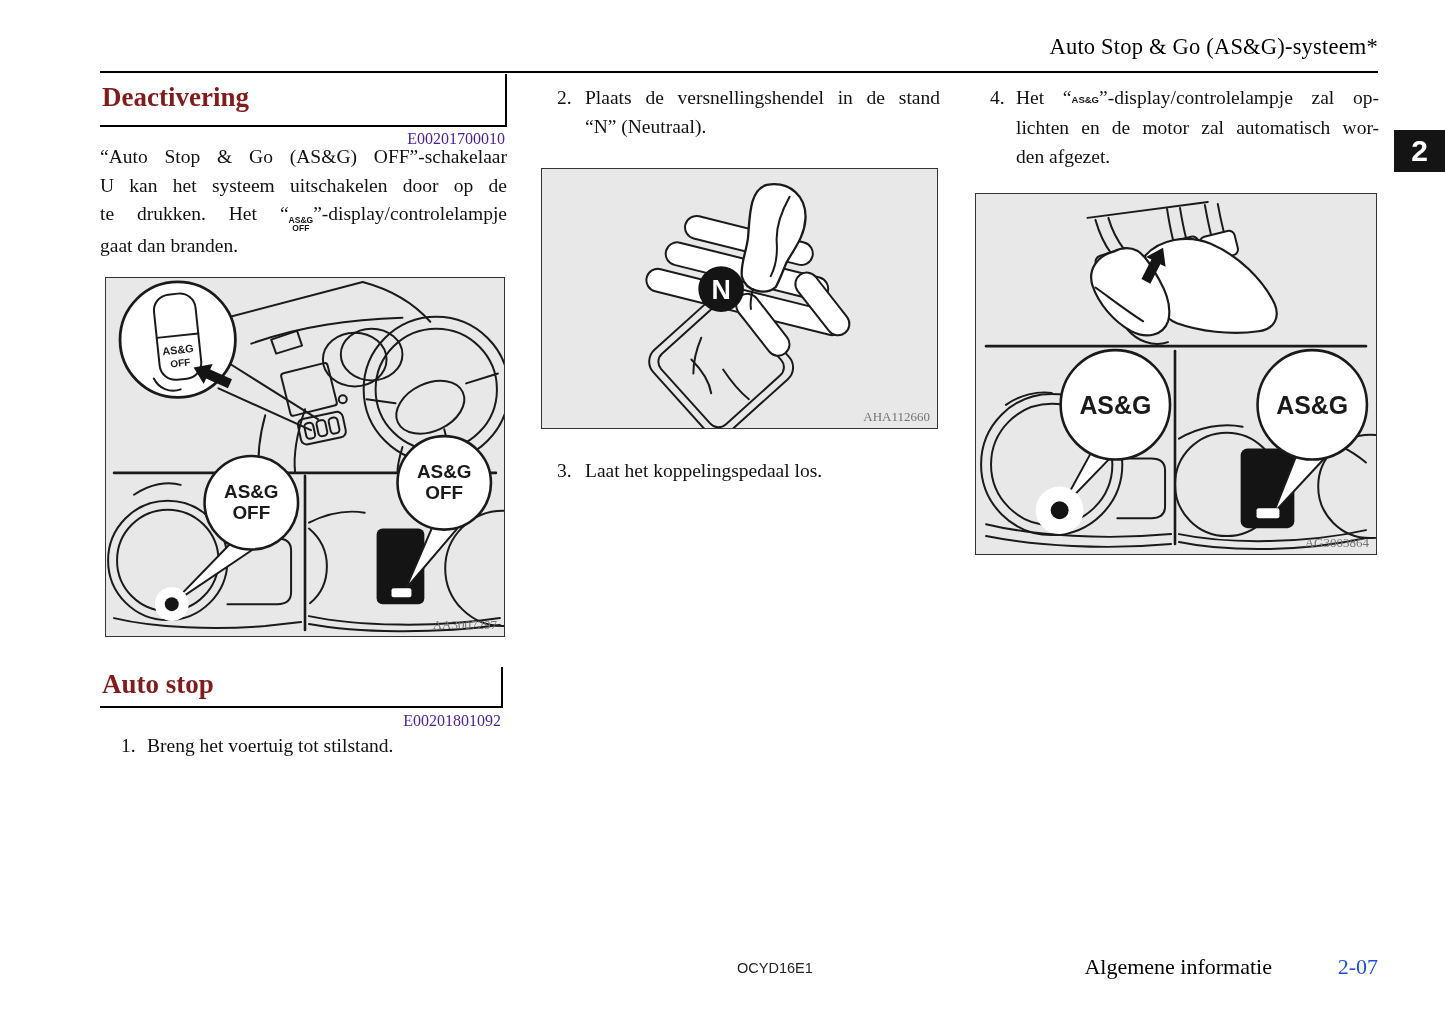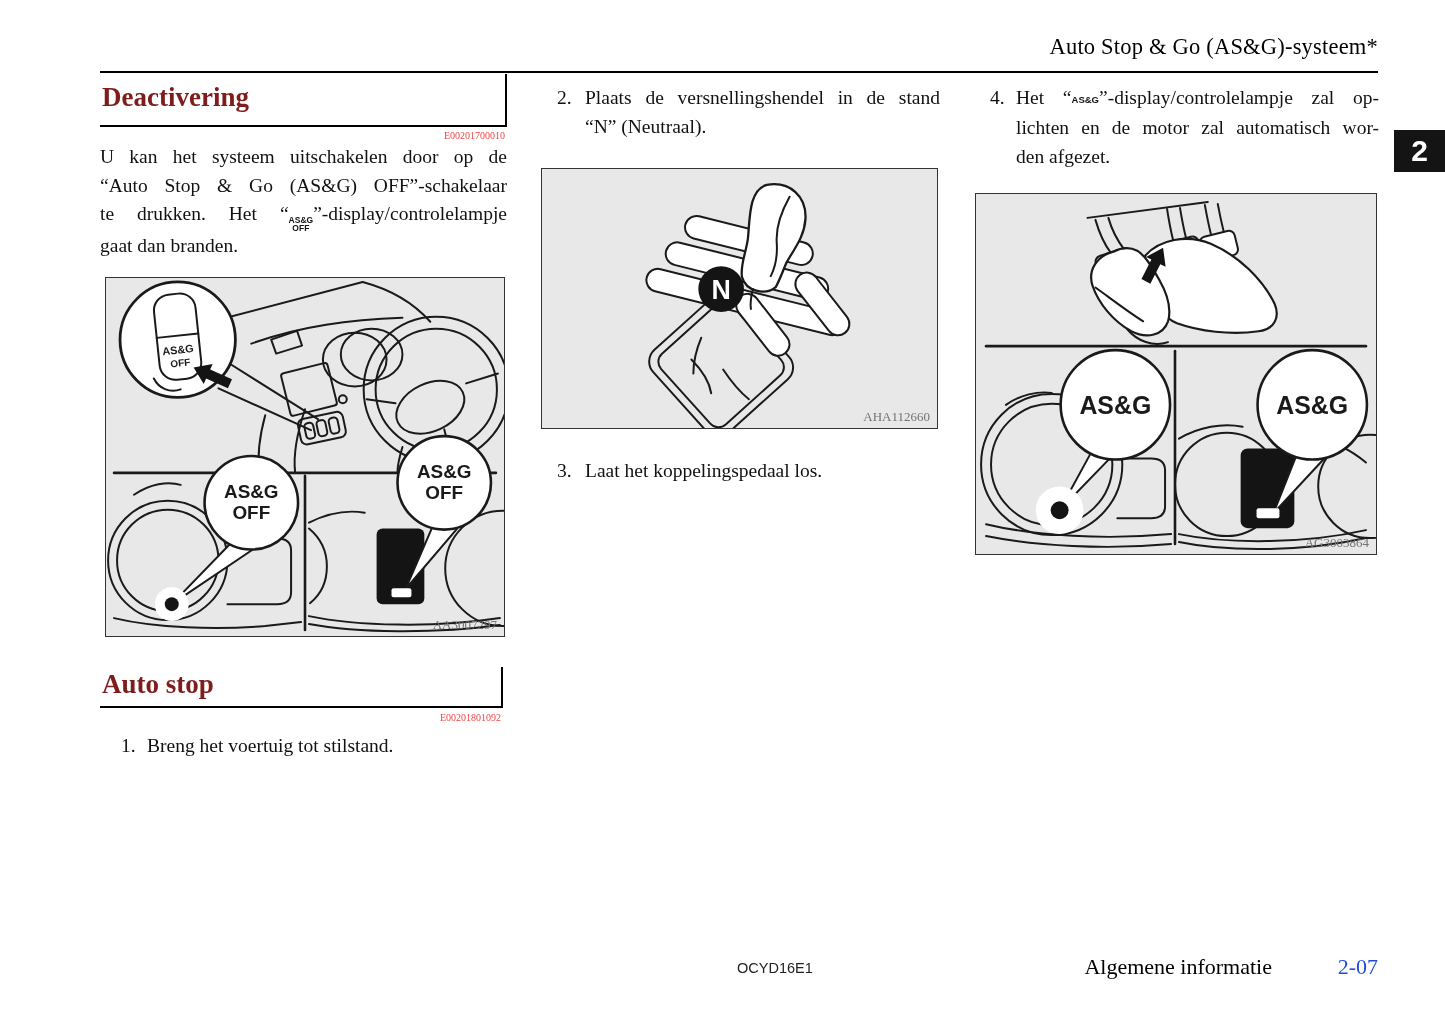--- a/index.html
+++ b/index.html
@@ -12,21 +12,21 @@
   #header-rule{position:absolute;top:71px;left:100px;width:1278px;height:2.4px;background:#000;}
   #chapter-tab{position:absolute;left:1394px;top:130px;width:51px;height:42px;background:#141414;
     display:flex;align-items:center;justify-content:center;
     font-family:"Liberation Sans",sans-serif;font-weight:700;font-size:30px;color:#fff;}
 
   
   .h1box{position:absolute;border-right:2.2px solid #000;border-bottom:2.2px solid #000;
     box-sizing:border-box;font-weight:700;font-size:27px;color:#7f1d1d;padding-left:2px;}
   #h-deactivering{left:100px;top:74px;width:407px;height:53px;padding-top:8px;}
   #h-autostop{left:100px;top:667px;width:403px;height:41px;padding-top:2px;}
-  .code{position:absolute;font-size:10px;color:#ef4444;text-align:right;}
+  .code{position:absolute;font-size:16px;color:#4c1d95;text-align:right;}
   #code1{left:100px;top:130px;width:405px;}
   #code2{left:100px;top:712px;width:401px;}
 
   
   .para{position:absolute;font-size:19.5px;}
   #para1{left:100px;top:143px;width:407px;}
   .bline{line-height:28.5px;}
   .jline{text-align:justify;text-align-last:justify;}
   .lline{text-align:left;text-align-last:left;}
   .step{position:absolute;display:flex;font-size:19.5px;}
@@ -72,22 +72,22 @@
   <div id="header-title">Auto Stop &amp; Go (AS&amp;G)-systeem*</div>
   <div id="header-rule"></div>
   <div id="chapter-tab">
     <span>2</span>
   </div>
 
   <div id="h-deactivering" class="h1box">Deactivering</div>
   <div id="code1" class="code">E00201700010</div>
 
   <div id="para1" class="para">
+    <div class="bline jline">“Auto Stop &amp; Go (AS&amp;G) OFF”-schakelaar</div>
     <div class="bline jline">U kan het systeem uitschakelen door op de</div>
-    <div class="bline jline">“Auto Stop &amp; Go (AS&amp;G) OFF”-schakelaar</div>
     <div class="bline jline"><span>te drukken. Het “</span><span class="asg-stack">
           <span>AS&amp;G</span>
           <span>OFF</span>
         </span><span>”-display/controlelampje</span></div>
     <div class="bline lline">gaat dan branden.</div>
   </div>
 
   <div id="fig1" class="fig">
     <svg viewBox="0 0 400 360">
       <g class="ln">

